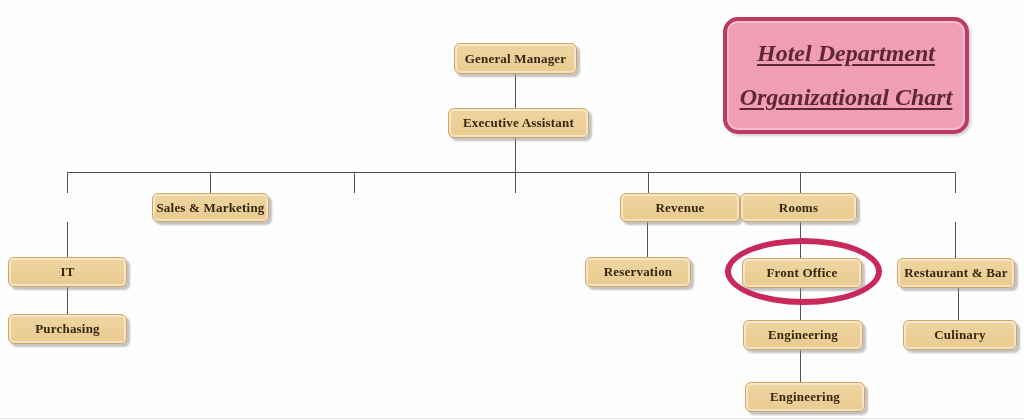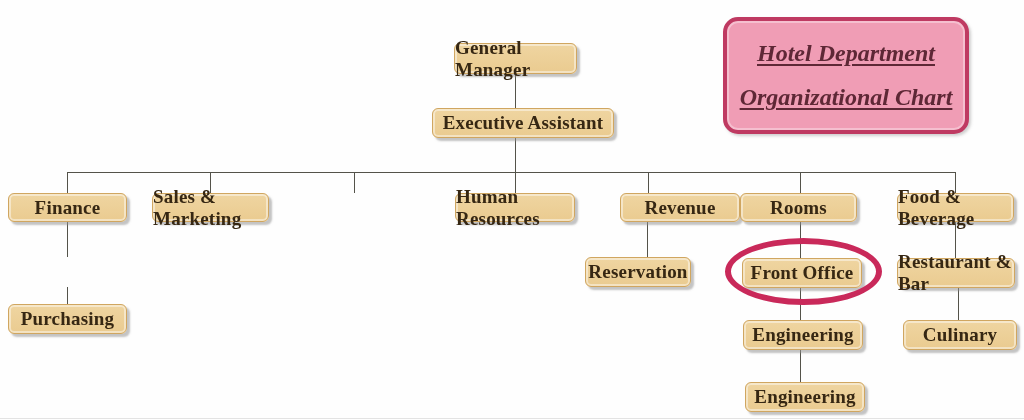--- a/index.html
+++ b/index.html
@@ -16,21 +16,21 @@
     position: absolute;
     height: 30px;
     background: linear-gradient(180deg, #efd5a1 0%, #eacb90 100%);
     border: 1px solid #d0a660;
     border-radius: 6px;
     box-shadow: inset 0 0 0 2px rgba(255,255,255,0.45), 3px 3px 2px rgba(145,145,145,0.55);
     display: flex;
     align-items: center;
     justify-content: center;
     font-weight: bold;
-    font-size: 19px;
+    font-size: 13px;
     color: #362713;
     letter-spacing: 0.2px;
     z-index: 2;
   }
   .line {
     position: absolute;
     background: #54534a;
     z-index: 1;
   }
   .vline { width: 1px; }
@@ -99,30 +99,28 @@
   <div class="line vline" style="left:67px;  top:222px; height:35px;"></div>
   <div class="line vline" style="left:67px;  top:287px; height:35px;"></div>
   <div class="line vline" style="left:647px; top:222px; height:35px;"></div>
   <div class="line vline" style="left:800px; top:222px; height:36px;"></div>
   <div class="line vline" style="left:800px; top:288px; height:32px;"></div>
   <div class="line vline" style="left:800px; top:350px; height:32px;"></div>
   <div class="line vline" style="left:955px; top:222px; height:36px;"></div>
   <div class="line vline" style="left:958px; top:288px; height:32px;"></div>
 
   <div class="node" style="left:454px; top:43px;  width:123px; height:31px;">General Manager</div>
-  <div class="node" style="left:432px; top:108px; width:182px;">Executive Assistant</div>
+  <div class="node" style="left:448px; top:108px; width:141px;">Executive Assistant</div>
 
-  <div class="node" style="left:8px;   top:193px; width:119px; height:29px;">Finance</div>
   <div class="node" style="left:152px; top:193px; width:117px; height:29px;">Sales &amp; Marketing</div>
-  <div class="node" style="left:455px; top:193px; width:120px; height:29px;">Human Resources</div>
   <div class="node" style="left:588px; top:193px; width:120px; height:29px;margin-left:32px;">Revenue</div>
   <div class="node" style="left:740px; top:193px; width:117px; height:29px;">Rooms</div>
-  <div class="node" style="left:897px; top:193px; width:117px; height:29px;">Food &amp; Beverage</div>
 
-  <div class="node" style="left:8px;   top:304px; width:119px;">Purchasing</div>
+  <div class="node" style="left:8px;   top:257px; width:119px;">IT</div>
+  <div class="node" style="left:8px;   top:314px; width:119px;">Purchasing</div>
   <div class="node" style="left:585px; top:257px; width:106px;">Reservation</div>
   <div class="node" style="left:742px; top:258px; width:120px;font-family:Liberation Serif, serif;">Front Office</div>
   <div class="node" style="left:743px; top:320px; width:120px;text-align:right;">Engineering</div>
   <div class="node" style="left:745px; top:382px; width:120px;">Engineering</div>
   <div class="node" style="left:903px; top:320px; width:114px;">Culinary</div>
   <div class="node" style="left:897px; top:258px; width:118px;">Restaurant &amp; Bar</div>
 
   <div class="highlight-ellipse"></div>
 
   <div class="title-box">

